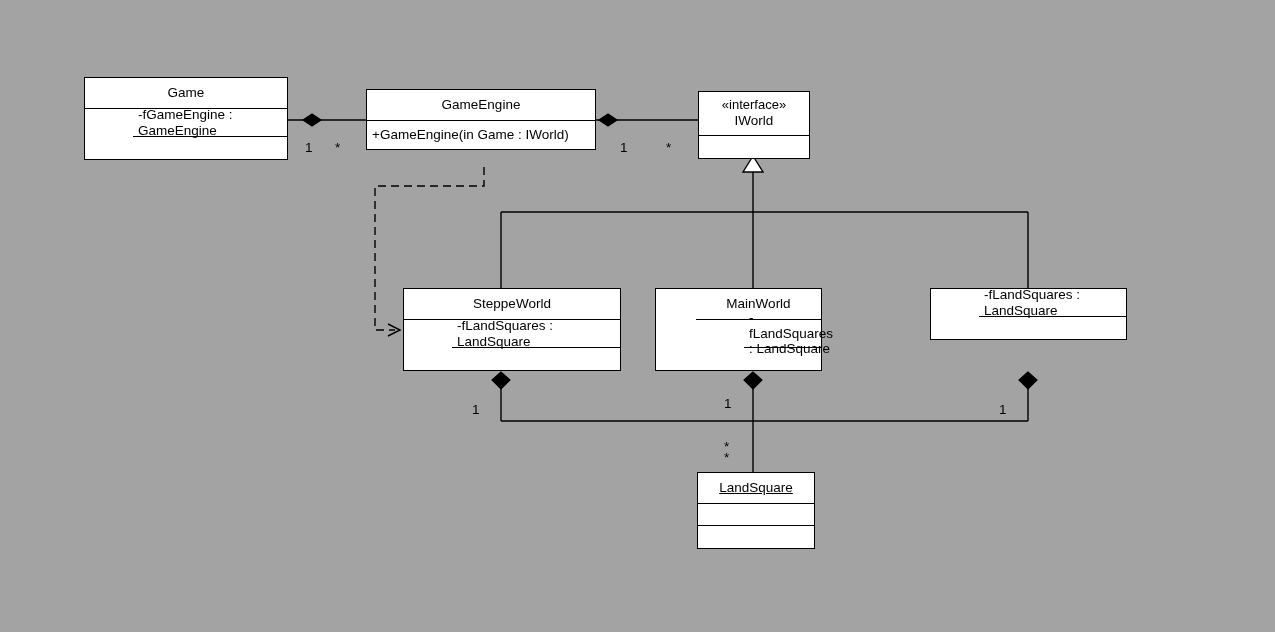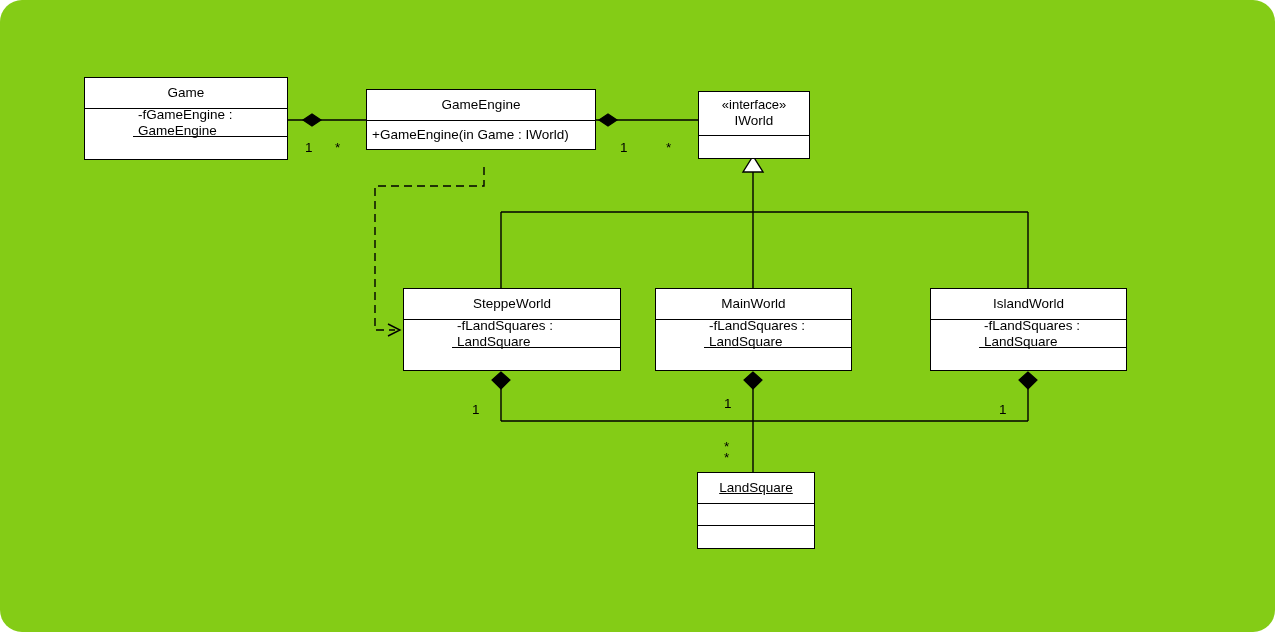--- a/index.html
+++ b/index.html
@@ -7,23 +7,22 @@
     padding: 0;
     background: #ffffff;
   }
   body {
     font-family: "Liberation Sans", sans-serif;
   }
   #canvas {
     position: relative;
     width: 1275px;
     height: 632px;
-    background: #84cc16;
+    background: #a3a3a3;
     overflow: hidden;
-    border-radius: 22px;
   }
   .uml-class {
     position: absolute;
     border: 1px solid #000000;
     background: #ffffff;
     box-sizing: border-box;
     z-index: 5;
   }
   .uml-row {
     box-sizing: border-box;
@@ -130,28 +129,27 @@
     </div>
     <div class="uml-row uml-empty"></div>
   </div>
 
   <div class="uml-class" style="left:403px; top:288px; width:218px;">
     <div class="uml-row uml-name">SteppeWorld</div>
     <div class="uml-row uml-attrs">-fLandSquares : LandSquare</div>
     <div class="uml-row uml-empty"></div>
   </div>
 
-  <div class="uml-class" style="left:655px; top:288px; width:197px;">
+  <div class="uml-class" style="left:655px; top:288px; width:167px;padding-left:40px;">
     <div class="uml-row uml-name">MainWorld</div>
     <div class="uml-row uml-attrs">-fLandSquares : LandSquare</div>
     <div class="uml-row uml-empty"></div>
   </div>
 
   <div class="uml-class" style="left:930px; top:288px; width:197px;">
-    <div class="uml-row uml-name">IslandWorld</div>
     <div class="uml-row uml-attrs">-fLandSquares : LandSquare</div>
     <div class="uml-row uml-empty"></div>
   </div>
 
   <div class="uml-class" style="left:697px; top:472px; width:118px;text-decoration:underline;">
     <div class="uml-row uml-name">LandSquare</div>
     <div class="uml-row uml-empty"></div>
     <div class="uml-row uml-empty"></div>
   </div>
 

